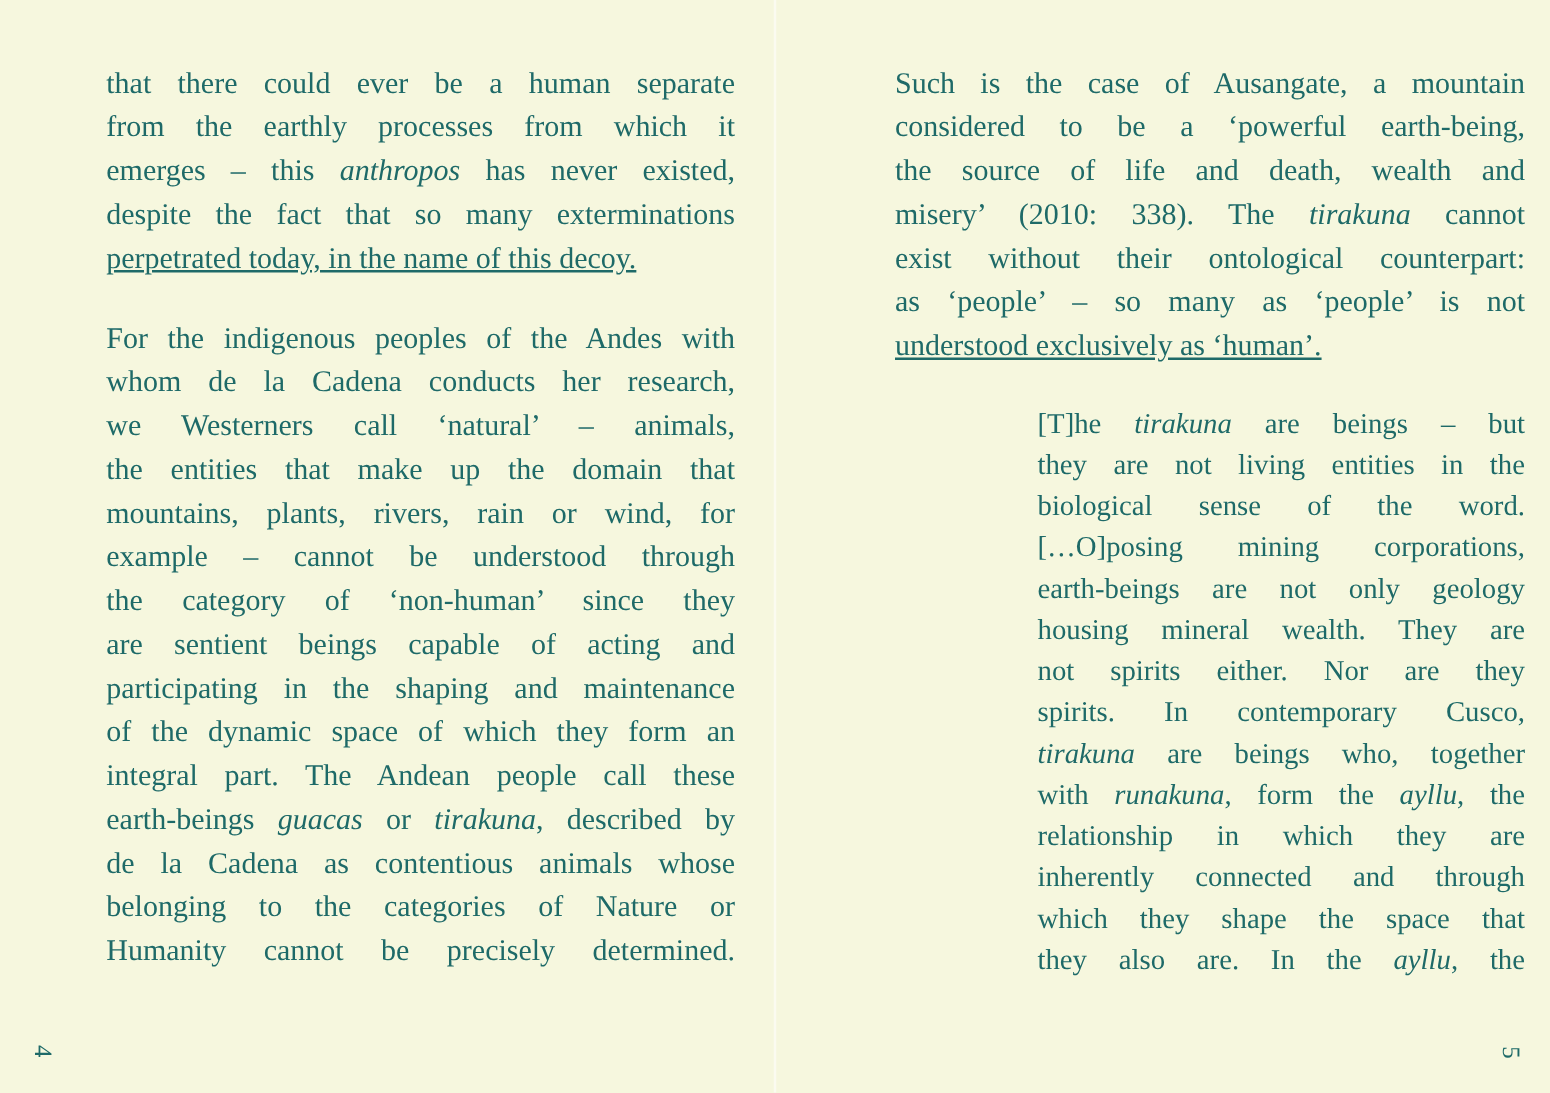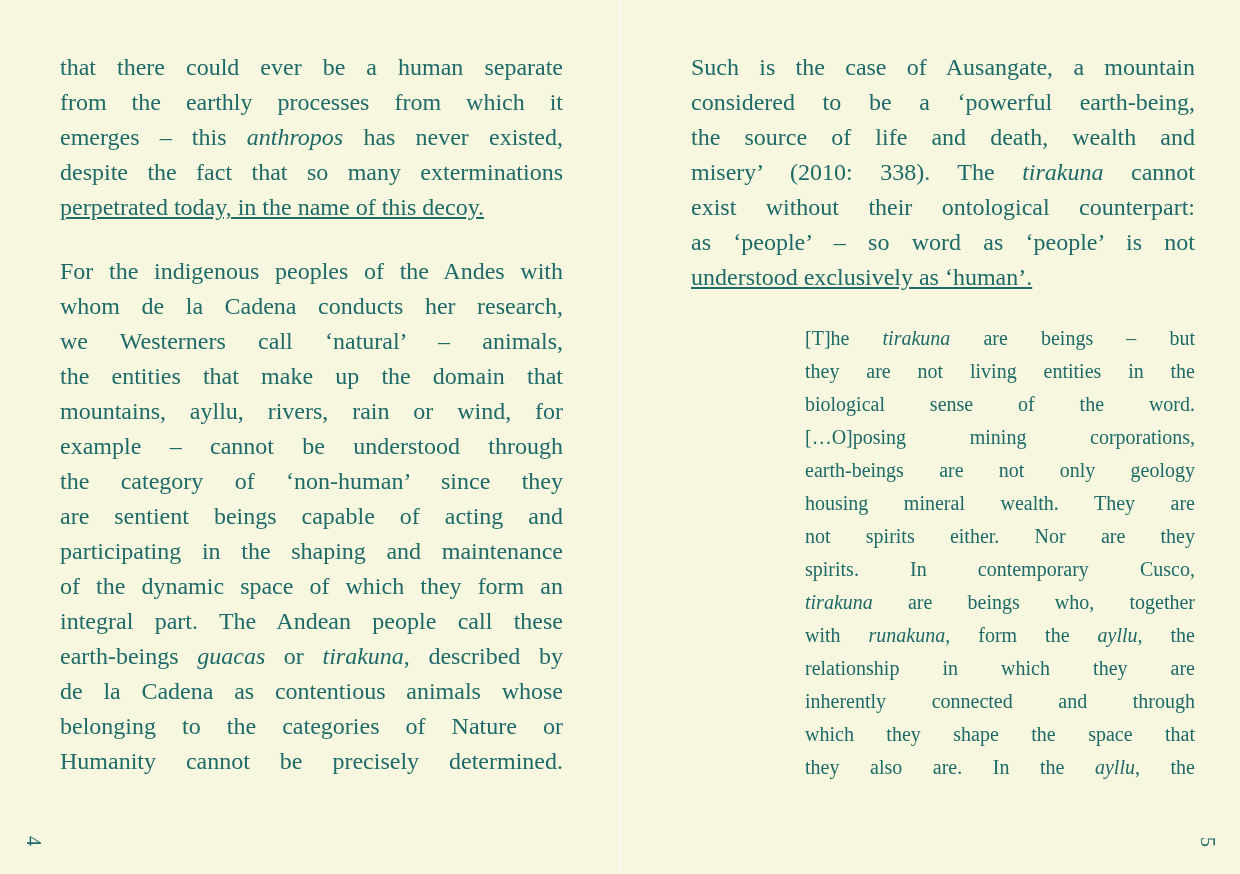--- a/index.html
+++ b/index.html
@@ -25,20 +25,21 @@
     top: 0;
     width: 2px;
     height: 100%;
     background: rgba(255, 255, 255, 0.55);
   }
   .text-col {
     position: absolute;
     top: 50px;
     font-size: 24px;
     line-height: 35px;
+    margin-left: 25px;
   }
   .text-col.left-col  { left: 60px;  width: 503px; }
   .text-col.right-col { left: 691px; width: 504px; }
 
   .para + .para { margin-top: 29px; }
 
   .line {
     text-align: justify;
     text-align-last: justify;
     white-space: normal;
@@ -46,21 +47,21 @@
   .line.no-justify {
     text-align-last: left;
     text-decoration: underline;
   }
   em { }
 
   blockquote.quote {
     margin: 27px 0 0 114px;
     padding: 0;
     width: 390px;
-    font-size: 20px;
+    font-size: 23px;
     line-height: 33px;
   }
 
   .page-number {
     position: absolute;
     width: 26px;
     height: 26px;
     display: flex;
     align-items: center;
     justify-content: center;
@@ -84,21 +85,21 @@
           <div class="line"><span>from the earthly processes from which it</span></div>
           <div class="line"><span>emerges – this </span><em>anthropos</em><span> has never existed,</span></div>
           <div class="line"><span>despite the fact that so many exterminations</span></div>
           <div class="line no-justify"><span>perpetrated today, in the name of this decoy.</span></div>
         </div>
       <div class="para">
           <div class="line"><span>For the indigenous peoples of the Andes with</span></div>
           <div class="line"><span>whom de la Cadena conducts her research,</span></div>
           <div class="line"><span>we Westerners call ‘natural’ – animals,</span></div>
           <div class="line"><span>the entities that make up the domain that</span></div>
-          <div class="line"><span>mountains, ayllu, rivers, rain or wind, for</span></div>
+          <div class="line"><span>mountains, plants, rivers, rain or wind, for</span></div>
           <div class="line"><span>example – cannot be understood through</span></div>
           <div class="line"><span>the category of ‘non-human’ since they</span></div>
           <div class="line"><span>are sentient beings capable of acting and</span></div>
           <div class="line"><span>participating in the shaping and maintenance</span></div>
           <div class="line"><span>of the dynamic space of which they form an</span></div>
           <div class="line"><span>integral part. The Andean people call these</span></div>
           <div class="line"><span>earth-beings </span><em>guacas</em><span> or </span><em>tirakuna</em><span>, described by</span></div>
           <div class="line"><span>de la Cadena as contentious animals whose</span></div>
           <div class="line"><span>belonging to the categories of Nature or</span></div>
           <div class="line"><span>Humanity cannot be precisely determined.</span></div>
@@ -108,21 +109,21 @@
   </section>
 
   <section class="page">
     <div class="text-col right-col">
       <div class="para">
           <div class="line"><span>Such is the case of Ausangate, a mountain</span></div>
           <div class="line"><span>considered to be a ‘powerful earth-being,</span></div>
           <div class="line"><span>the source of life and death, wealth and</span></div>
           <div class="line"><span>misery’ (2010: 338). The </span><em>tirakuna</em><span> cannot</span></div>
           <div class="line"><span>exist without their ontological counterpart:</span></div>
-          <div class="line"><span>as ‘people’ – so word as ‘people’ is not</span></div>
+          <div class="line"><span>as ‘people’ – so many as ‘people’ is not</span></div>
           <div class="line no-justify"><span>understood exclusively as ‘human’.</span></div>
         </div>
       <blockquote class="quote">
           <div class="line"><span>[T]he </span><em>tirakuna</em><span> are beings – but</span></div>
           <div class="line"><span>they are not living entities in the</span></div>
           <div class="line"><span>biological sense of the word.</span></div>
           <div class="line"><span>[…O]posing mining corporations,</span></div>
           <div class="line"><span>earth-beings are not only geology</span></div>
           <div class="line"><span>housing mineral wealth. They are</span></div>
           <div class="line"><span>not spirits either. Nor are they</span></div>

